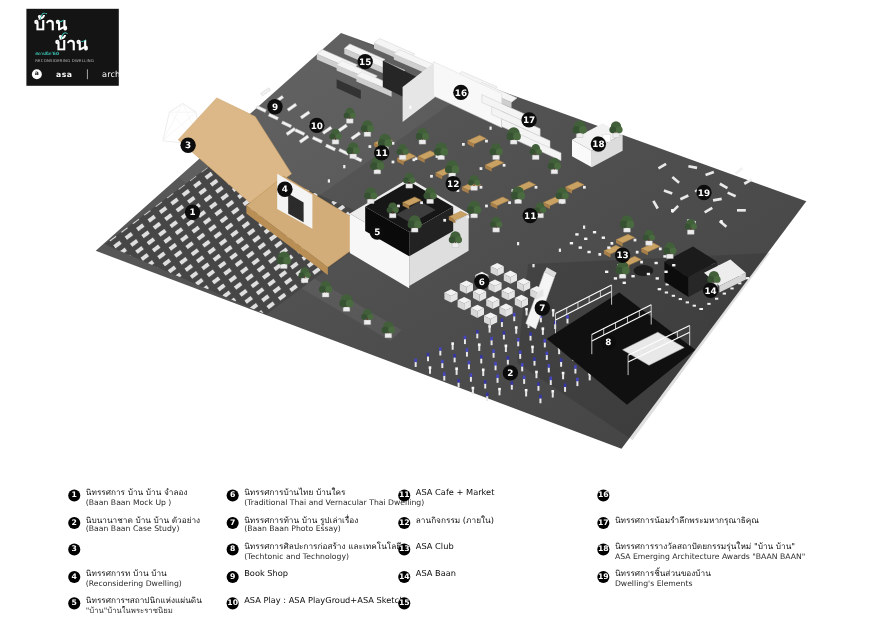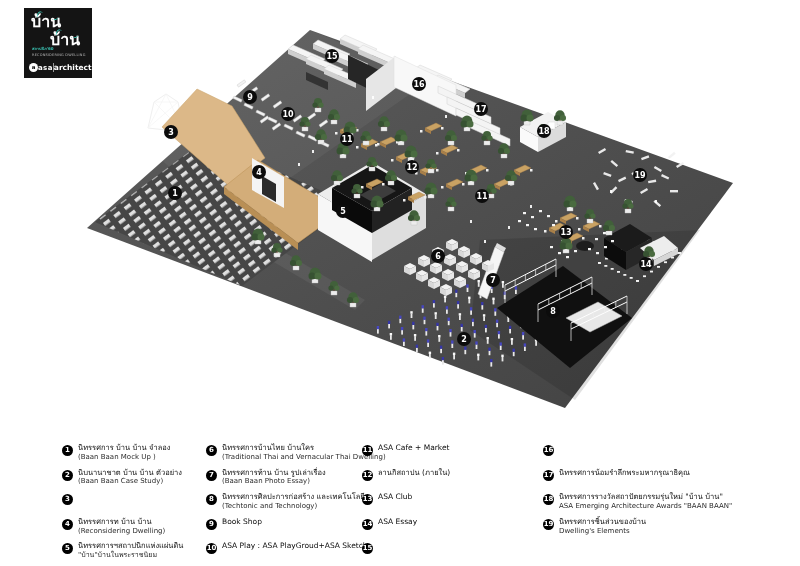--- a/index.html
+++ b/index.html
@@ -1,34 +1,34 @@
 <!DOCTYPE html>
 <html><head>
 <meta charset="utf-8">
 <style>
   html,body{margin:0;padding:0;background:#ffffff;}
   .canvas{position:relative;width:800px;height:566px;background:#fff;overflow:hidden;
           font-family:"DejaVu Sans",sans-serif;}
 
   
-  .logo{position:absolute;left:24px;top:8px;width:68px;height:70px;background:#141414;}
+  .logo{position:absolute;left:24px;top:8px;width:84px;height:70px;background:#141414;}
   .baan1{position:absolute;left:7px;top:6px;font-size:16px;font-weight:bold;color:#fff;line-height:1;}
   .baan2{position:absolute;left:26px;top:24px;font-size:16px;font-weight:bold;color:#fff;line-height:1;}
   .curl{position:absolute;width:4px;height:6px;border-left:1.6px solid #3bc4b4;border-top:1.6px solid #3bc4b4;
         border-radius:70% 0 0 0;transform:rotate(16deg);}
   .swash{position:absolute;width:5px;height:3px;border-bottom:1.8px solid #3bc4b4;border-radius:0 0 70% 70%;
         transform:rotate(-18deg);}
   .lg-s1{position:absolute;left:8px;top:39px;font-size:4px;font-weight:bold;color:#3bc4b4;line-height:1.2;}
   .lg-s2{position:absolute;left:8px;top:45px;font-size:3.5px;color:#b9b9b9;line-height:1.2;letter-spacing:.2px;}
-  .lg-bar{position:absolute;left:5px;top:55px;display:flex;align-items:center;gap:0;}
+  .lg-bar{position:absolute;left:5px;top:55px;display:flex;align-items:center;gap:13px;}
   .roundel{width:9px;height:9px;border-radius:50%;background:#fff;color:#141414;font-size:5.5px;font-weight:bold;
            display:flex;align-items:center;justify-content:center;line-height:1;}
   .asa{font-size:7px;font-weight:bold;color:#fff;letter-spacing:.4px;}
   .lg-div{width:1px;height:9px;background:#9a9a9a;}
-  .arch{font-size:7.5px;font-weight:bold;color:#fff;}
+  .arch{font-size:7.5px;font-weight:normal;color:#fff;}
 
   
   .map{position:absolute;left:0;top:0;width:800px;height:435px;}
 
   
   .legend{position:absolute;left:0;top:444px;width:800px;height:120px;}
   .lcol{position:absolute;top:0;}
   .litem{display:flex;gap:5px;height:24.6px;align-items:flex-start;}
   .lnum{flex:none;width:11px;height:11px;margin-top:1px;border-radius:50%;background:#000;color:#fff;
         font-size:7px;font-weight:bold;display:flex;align-items:center;justify-content:center;line-height:1;}
@@ -950,33 +950,33 @@
       <div class="lcol" style="left: 362px; width: 176px;">
         <div class="litem">
           <div class="lnum">11</div>
           <div class="ltxt">
             <div class="l1">ASA Cafe + Market</div>
           </div>
         </div>
         <div class="litem">
           <div class="lnum">12</div>
           <div class="ltxt">
-            <div class="l1">ลานกิสถาปน (ภายใน)</div>
+            <div class="l1">ลานกิจกรรม (ภายใน)</div>
           </div>
         </div>
         <div class="litem">
           <div class="lnum">13</div>
           <div class="ltxt">
             <div class="l1">ASA Club</div>
           </div>
         </div>
         <div class="litem">
           <div class="lnum">14</div>
           <div class="ltxt">
-            <div class="l1">ASA Essay</div>
+            <div class="l1">ASA Baan</div>
           </div>
         </div>
         <div class="litem">
           <div class="lnum">15</div>
         </div>
       </div>
       <div class="lcol" style="left: 543px; width: 252px;">
         <div class="litem">
           <div class="lnum">16</div>
         </div>

